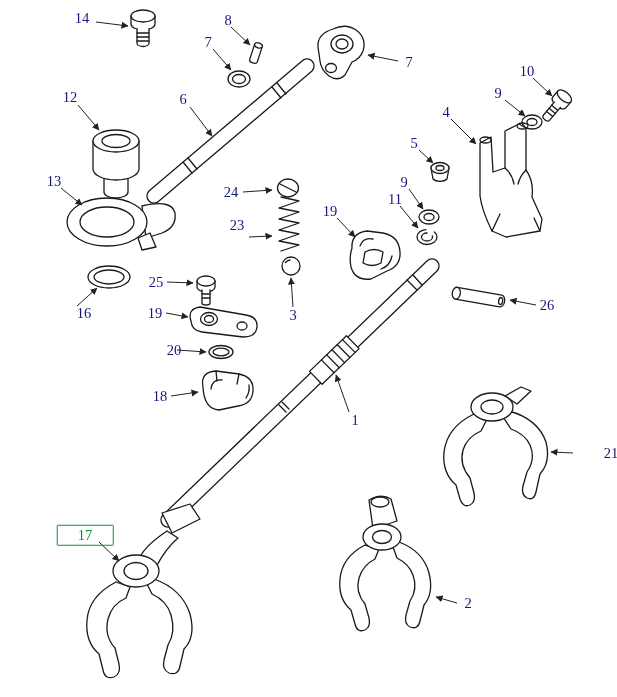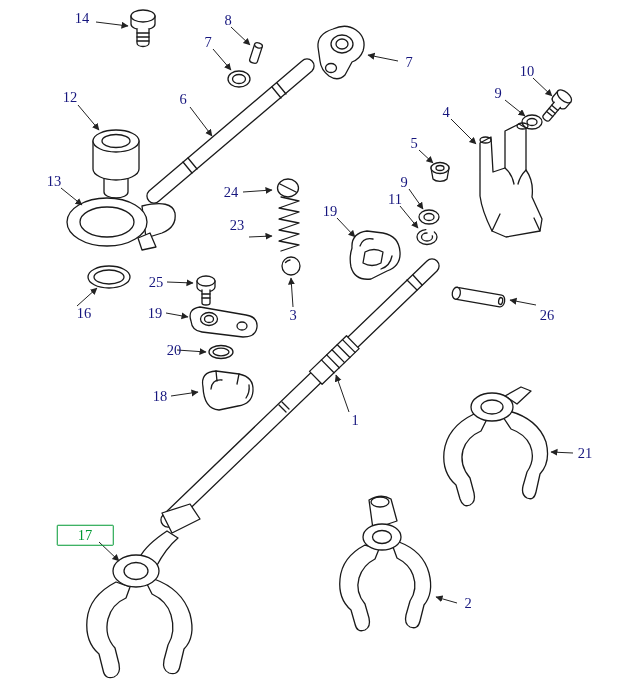--- a/index.html
+++ b/index.html
@@ -246,22 +246,22 @@
   <div class="part-label" style="left:414px;top:143px">5</div>
   <div class="part-label" style="left:54px;top:181px">13</div>
   <div class="part-label" style="left:404px;top:182px">9</div>
   <div class="part-label" style="left:231px;top:192px">24</div>
   <div class="part-label" style="left:395px;top:199px">11</div>
   <div class="part-label" style="left:330px;top:211px">19</div>
   <div class="part-label" style="left:237px;top:225px">23</div>
   <div class="part-label" style="left:156px;top:282px">25</div>
   <div class="part-label" style="left:84px;top:313px">16</div>
   <div class="part-label" style="left:293px;top:315px">3</div>
-  <div class="part-label" style="left:547px;top:315px">26</div>
+  <div class="part-label" style="left:547px;top:305px">26</div>
   <div class="part-label" style="left:155px;top:313px">19</div>
   <div class="part-label" style="left:174px;top:350px">20</div>
   <div class="part-label" style="left:160px;top:396px">18</div>
   <div class="part-label" style="left:355px;top:420px">1</div>
-  <div class="part-label" style="left:585px;top:453px">21</div>
+  <div class="part-label" style="left:611px;top:453px">21</div>
   <div class="part-label highlight" style="left:85px;top:535px">17</div>
   <div class="part-label" style="left:468px;top:603px">2</div>
 
 </div>
 
 </body></html>

